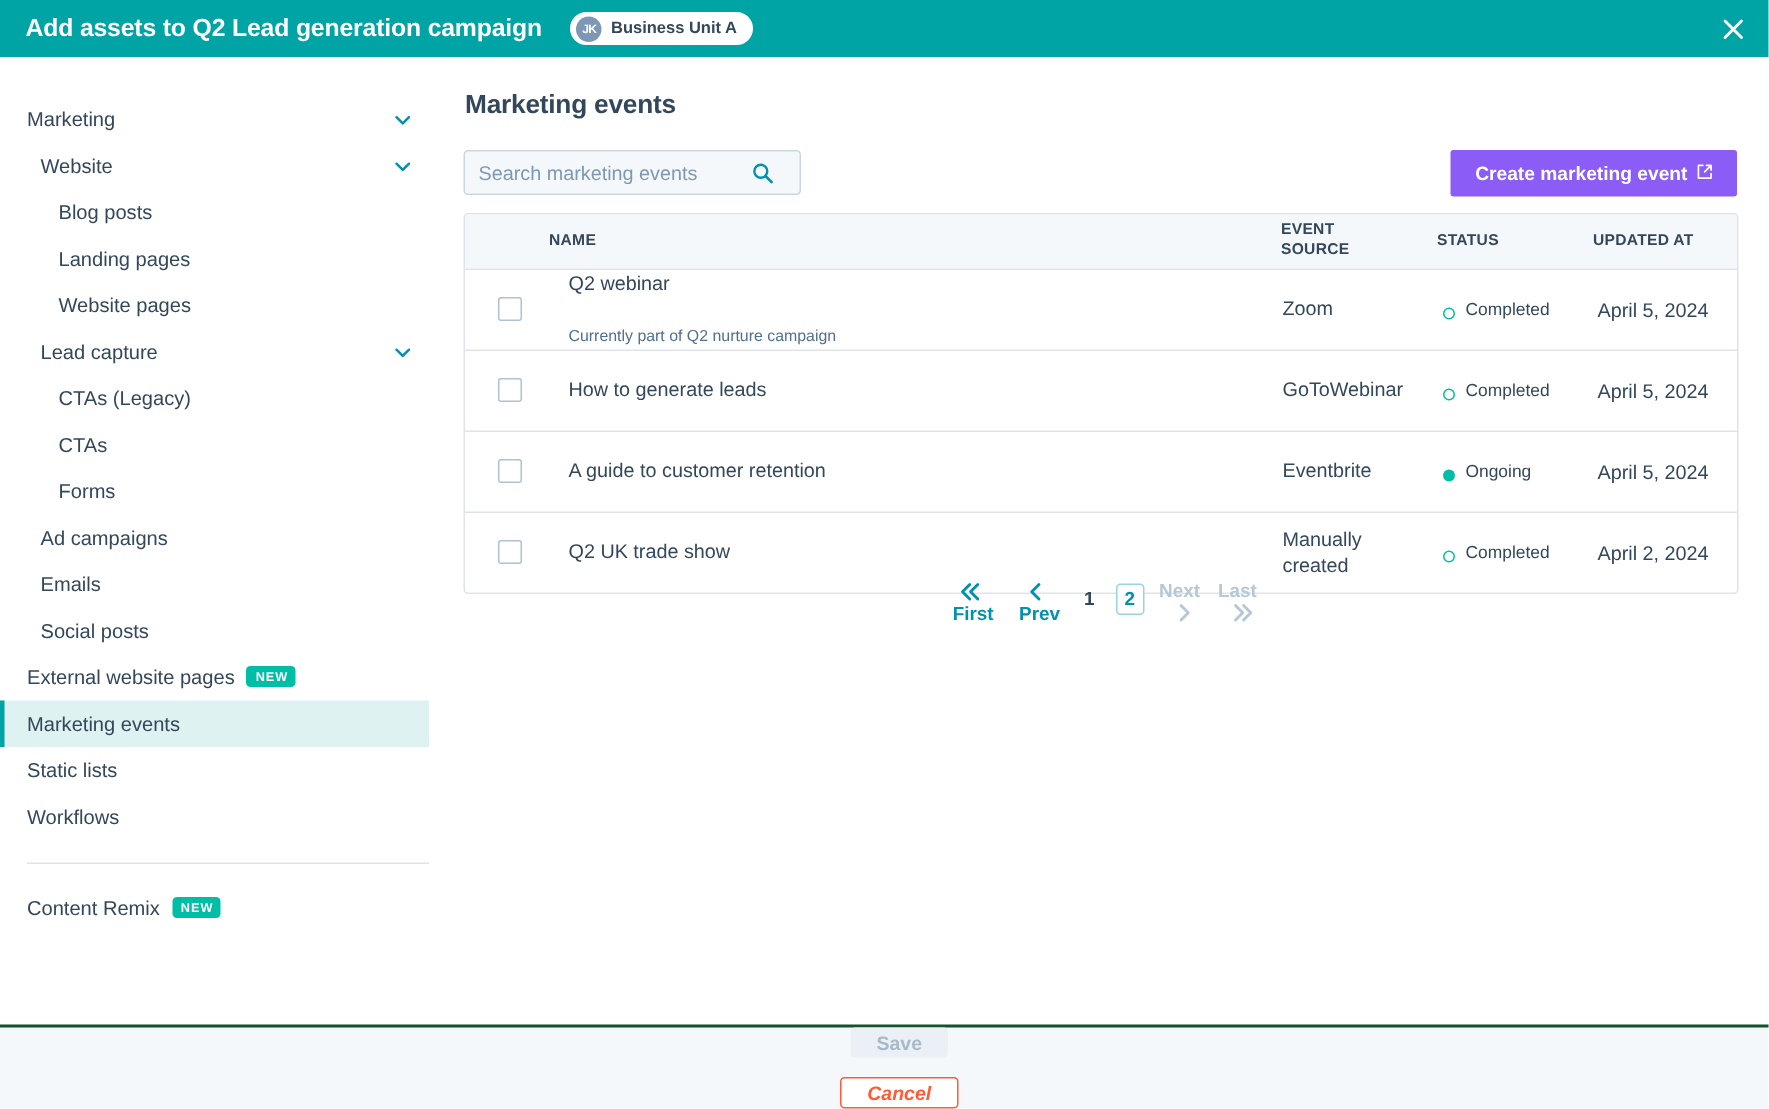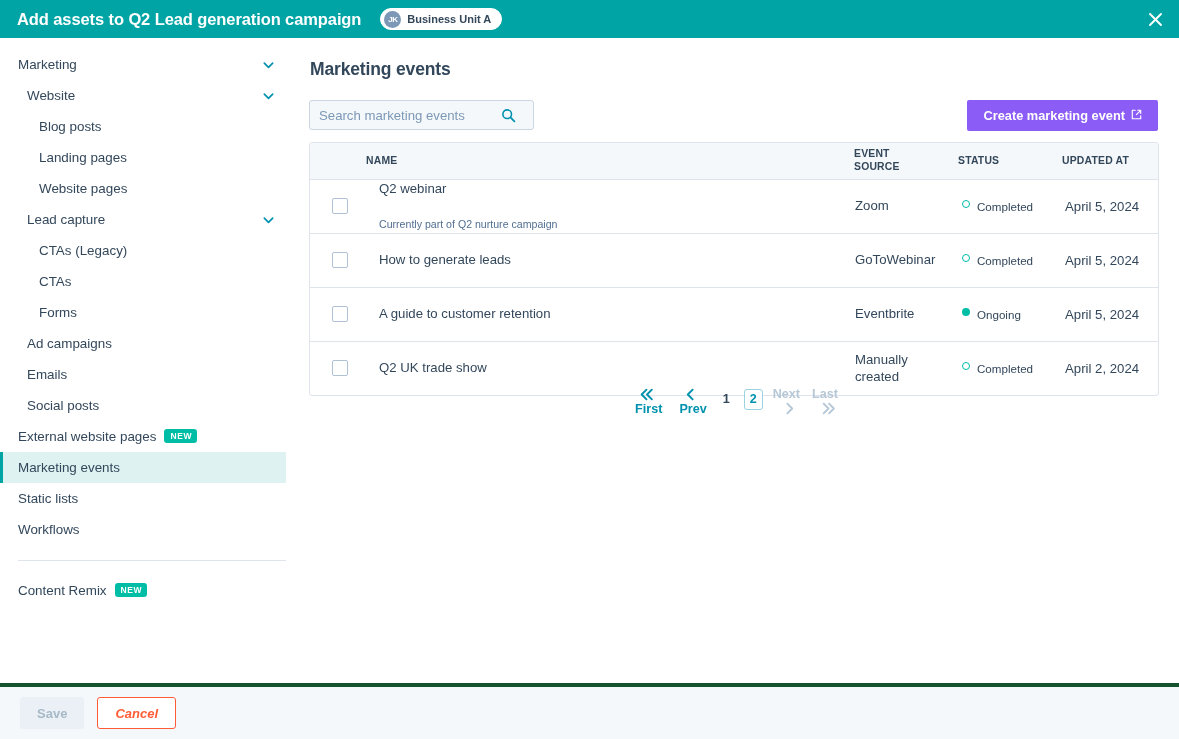--- a/index.html
+++ b/index.html
@@ -61,21 +61,21 @@
     position: absolute; top: 38px; left: 0;
     width: 1179px; height: 645px;
     background: #ffffff;
   }
 
   
   .sidebar {
     position: absolute; top: 0; left: 0;
     width: 286px; height: 645px;
     background: #ffffff;
-    padding-top: 11px;
+    padding-top: 26px;
   }
   .nav-item {
     position: relative;
     height: 31px;
     display: flex; align-items: center;
     cursor: pointer;
     font-size: 13.4px;
     color: #33475b;
   }
   .nav-item .nav-label { white-space: nowrap; }
@@ -213,21 +213,21 @@
   .name-main { font-size: 13.2px; color: #33475b; line-height: 1.25; }
   .name-sub {
     font-size: 10.6px; color: #516f90;
     margin-top: 20px; line-height: 1.2;
   }
   .cell-src { padding-left: 1px; font-size: 13.2px; line-height: 1.32; }
   .cell-stat { padding-left: 4px; }
   .cell-upd { padding-left: 3px; font-size: 13.2px; }
 
   .status {
-    display: flex; align-items: flex-start; gap: 7px;
+    display: flex; align-items: flex-end; gap: 7px;
     font-size: 11.6px; color: #33475b;
   }
   .dot-hollow {
     width: 8px; height: 8px; border-radius: 50%;
     border: 1.4px solid #00bda5; background: transparent;
     flex: none;
   }
   .dot-solid {
     width: 8px; height: 8px; border-radius: 50%;
     background: #00bda5; flex: none;
@@ -261,23 +261,23 @@
     border-radius: 3px;
     background: #ffffff;
   }
   .chev-grp { display: flex; align-items: center; }
 
   
   .modal-footer {
     position: absolute; bottom: 0; left: 0;
     width: 1179px; height: 56px;
     background: #f5f8fa;
-    border-top: 4px solid #14532d;
-    display: flex; align-items: center;
-    padding-left: 20px; gap: 13px;
+    border-top: 2px solid #14532d;
+    display: flex; align-items: center;
+    padding-left: 20px; gap: 13px; flex-direction: column;
   }
   .btn-save {
     height: 32px; min-width: 60px;
     background: #eaf0f6;
     border: none; border-radius: 3px;
     color: #a8b9c7;
     font-family: "Liberation Sans", sans-serif;
     font-size: 13px; font-weight: bold;
     padding: 0 17px;
     cursor: default;

